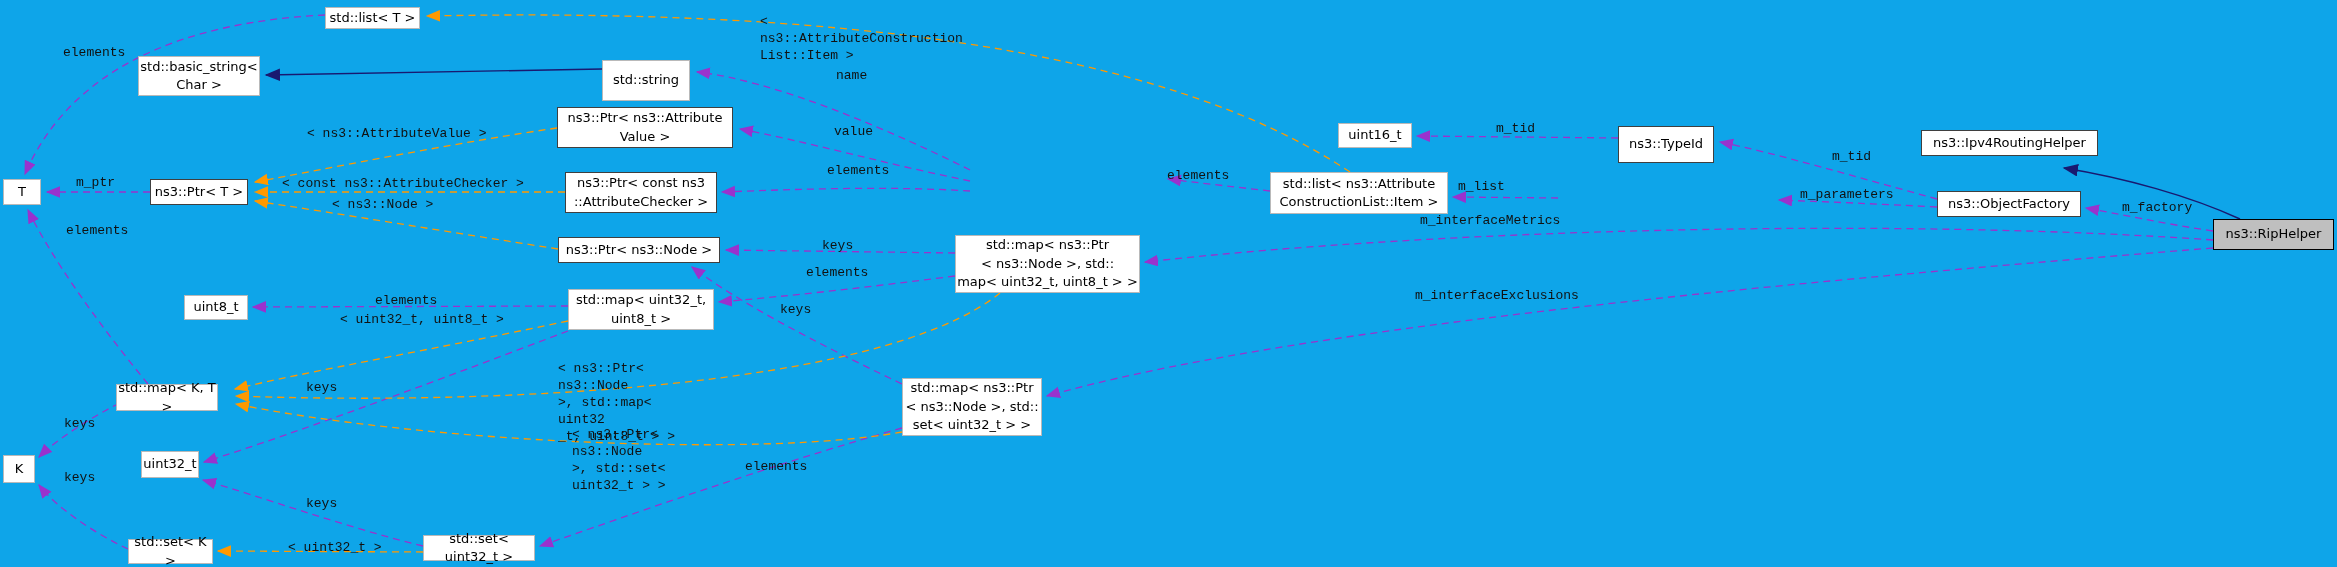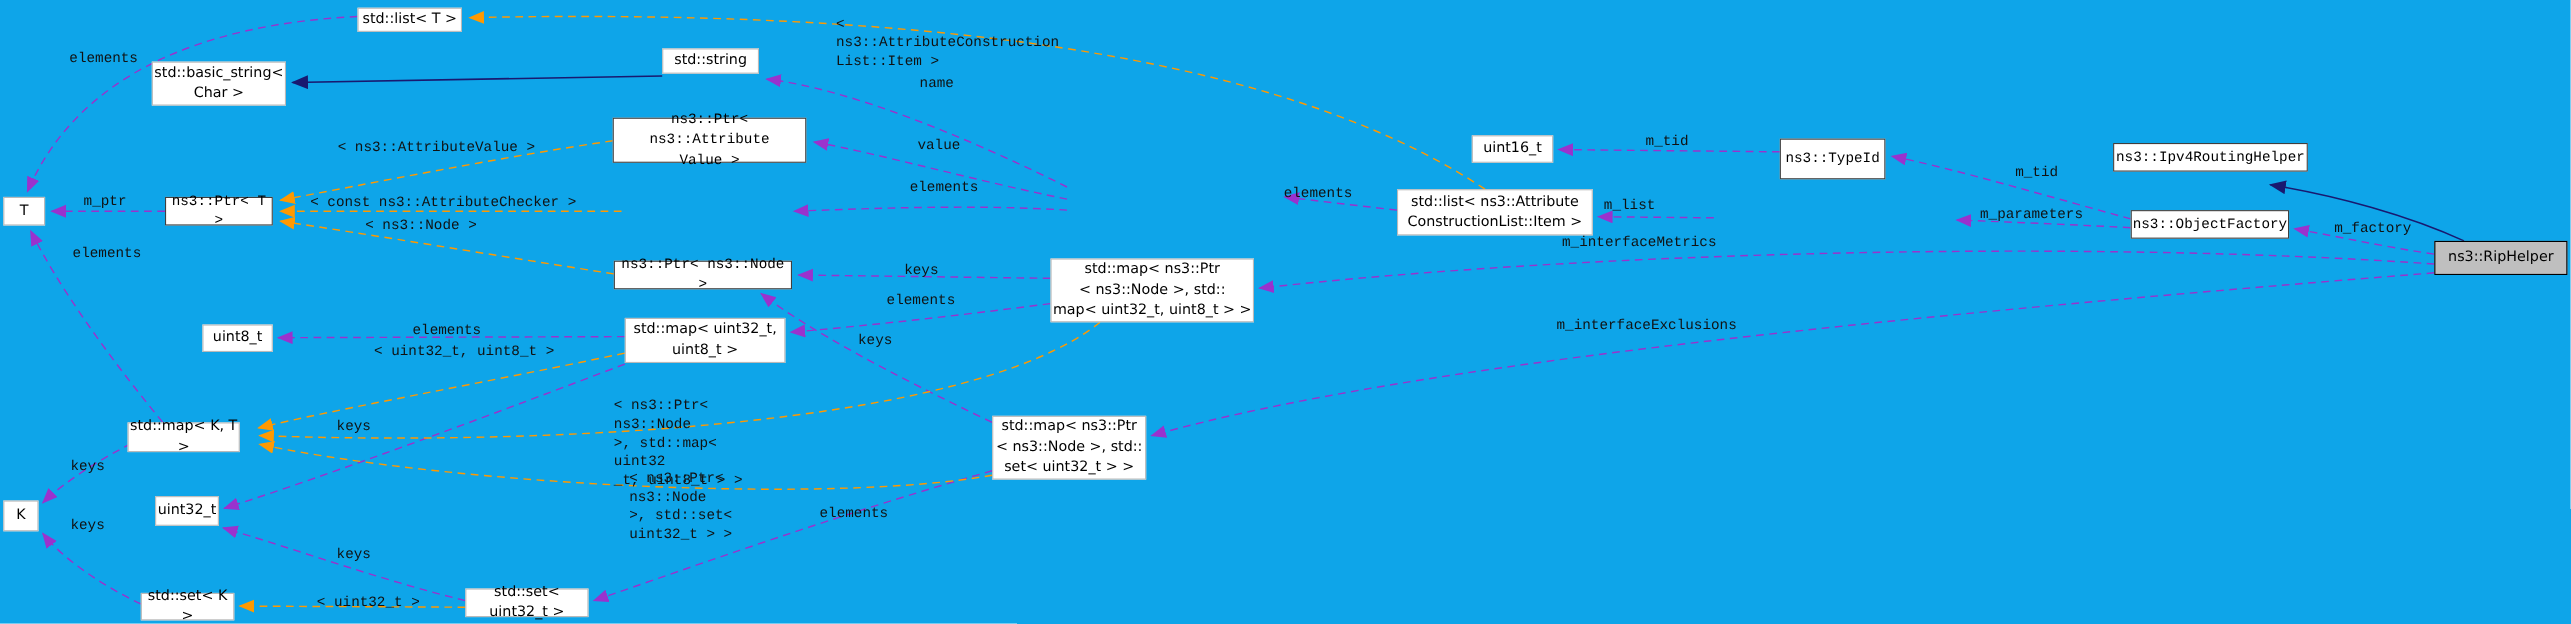--- a/index.html
+++ b/index.html
@@ -3,21 +3,21 @@
 <meta charset="utf-8">
 <style>
   html,body{margin:0;padding:0;background:#fff;}
   #canvas{position:relative;width:2337px;height:567px;background:#0ea5e9;
           font-family:"DejaVu Sans","Liberation Sans",sans-serif;overflow:hidden;}
   #edges{position:absolute;left:0;top:0;width:2337px;height:567px;}
   .node{position:absolute;display:flex;align-items:center;justify-content:center;
         box-sizing:border-box;background:#fff;border:1.2px solid #b9b9b9;
         font-size:13px;line-height:1.42;text-align:center;white-space:pre-line;
         color:#000;z-index:2;}
-  .node.cls{border:1.4px solid #3f3f3f;font-family:Liberation Mono, monospace;}
+  .node.cls{border:1.4px solid #3f3f3f;}
   .node.main{background:#bfbfbf;border:1.5px solid #000;}
   .elabel{position:absolute;font-size:13px;color:#111;white-space:pre-line;
           text-align:left;z-index:3;line-height:1.3;font-family:Liberation Mono, monospace;}
 </style>
 </head>
 <body>
 
 <div id="canvas">
 
   <svg id="edges" viewBox="0 0 2337 567" xmlns="http://www.w3.org/2000/svg">
@@ -69,25 +69,27 @@
     </g>
     <g fill="none" stroke="#191970" stroke-width="1.4">
       <path d="M 602,69 L 266,75" marker-end="url(#arrB)"></path>
       <path d="M 2240,219 C 2190,196 2125,178 2064,168" marker-end="url(#arrB)"></path>
     </g>
   </svg>
 
   <div class="node" style="left:325px;top:7px;width:95px;height:22px">std::list&lt; T &gt;</div>
   <div class="node" style="left:138px;top:56px;width:122px;height:40px">std::basic_string&lt;
 Char &gt;</div>
-  <div class="node" style="left:602px;top:44px;width:88px;height:23px">std::string</div>
+  <div class="node" style="left:602px;top:60px;width:88px;height:41px">std::string</div>
   <div class="node" style="left:3px;top:179px;width:38px;height:26px">T</div>
   <div class="node cls" style="left:150px;top:179px;width:98px;height:26px">ns3::Ptr&lt; T &gt;</div>
   <div class="node cls" style="left:557px;top:107px;width:176px;height:41px">ns3::Ptr&lt; ns3::Attribute
 Value &gt;</div>
+  <div class="node cls" style="left:565px;top:172px;width:152px;height:41px">ns3::Ptr&lt; const ns3
+::AttributeChecker &gt;</div>
   <div class="node" style="left:1338px;top:123px;width:74px;height:25px">uint16_t</div>
   <div class="node cls" style="left:1618px;top:126px;width:96px;height:37px">ns3::TypeId</div>
   <div class="node cls" style="left:1921px;top:130px;width:177px;height:26px">ns3::Ipv4RoutingHelper</div>
   <div class="node" style="left:1270px;top:172px;width:178px;height:42px">std::list&lt; ns3::Attribute
 ConstructionList::Item &gt;</div>
   <div class="node cls" style="left:1937px;top:191px;width:144px;height:26px">ns3::ObjectFactory</div>
   <div class="node main" style="left:2213px;top:219px;width:121px;height:31px">ns3::RipHelper</div>
   <div class="node cls" style="left:558px;top:237px;width:162px;height:26px">ns3::Ptr&lt; ns3::Node &gt;</div>
   <div class="node" style="left:955px;top:235px;width:185px;height:58px">std::map&lt; ns3::Ptr
 &lt; ns3::Node &gt;, std::

